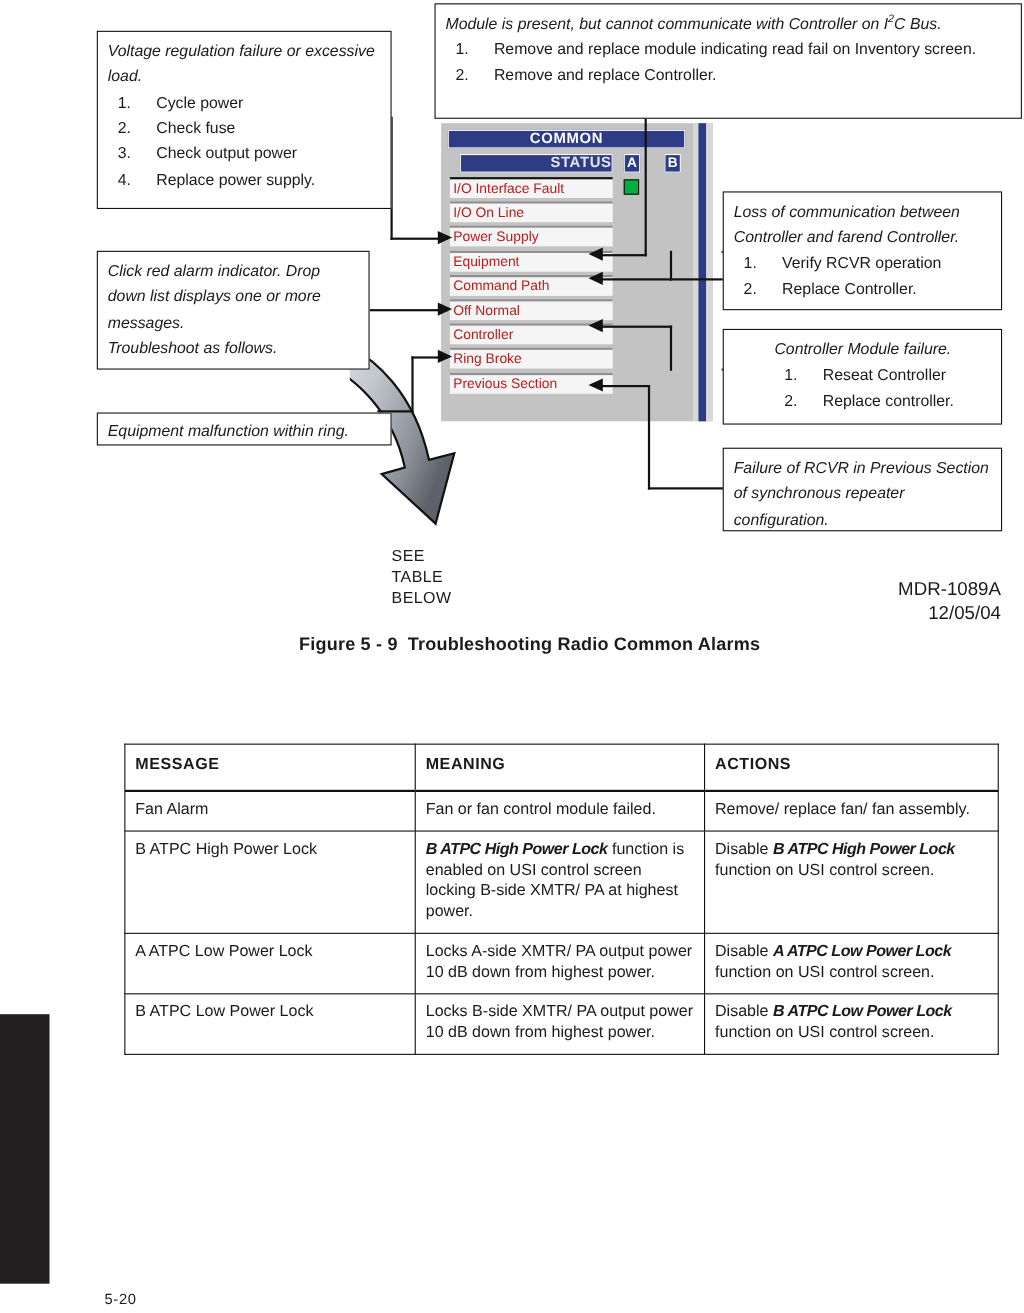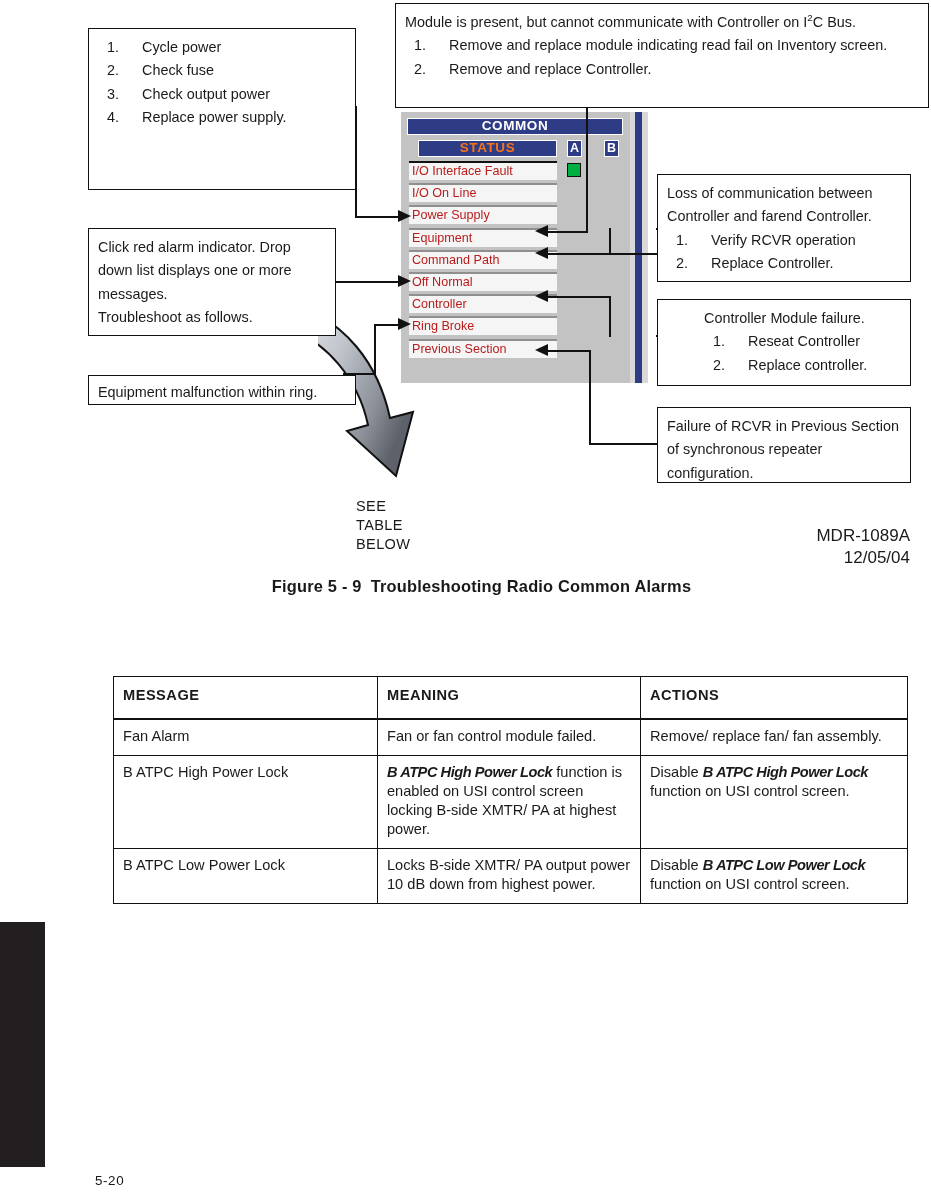--- a/index.html
+++ b/index.html
@@ -20,21 +20,21 @@
   .callout {
     position: absolute;
     box-sizing: border-box;
     border: 1.6px solid #111;
     background: #fff;
     font-size: 14.4px;
     line-height: 1.62;
     padding: 7px 9px 8px 9px;
     z-index: 6;
   }
-  .callout p { margin: 0; }
+  .callout p { margin: 0; font-style: italic; }
   .callout ol {
     margin: 0;
     padding: 0;
     list-style: none;
     counter-reset: cstep;
   }
   .callout ol li {
     position: relative;
     padding-left: 44px;
     counter-increment: cstep;
@@ -124,25 +124,25 @@
   }
   .status-bar {
     position: absolute;
     left: 17px;
     top: 28px;
     width: 139px;
     height: 17px;
     background: #2e3c86;
     border: 1.5px solid #ffffff;
     box-sizing: border-box;
-    color: #f97316;
+    color: #e5e5e5;
     font-size: 13.5px;
     font-weight: bold;
     letter-spacing: 0.6px;
-    text-align: center;
+    text-align: right;
     line-height: 14px;
   }
   .ab-label {
     position: absolute;
     top: 28px;
     width: 15px;
     height: 17px;
     background: #2e3c86;
     border: 1.6px solid #ffffff;
     box-sizing: border-box;
@@ -362,20 +362,21 @@
            C 26 22, 60 62, 72 118
            L 95 112
            L 78 176
            L 29 131
            L 50 125
            C 40 78, 8 42, -30 28
            Z" fill="url(#arrGrad)" stroke="#111" stroke-width="2"></path>
 </svg>
 
 <div class="callout" style="left:88px; top:28px; width:268px; height:162px;">
+  <p>Voltage regulation failure or excessive load.</p>
   <ol>
     <li>Cycle power</li>
     <li>Check fuse</li>
     <li>Check output power</li>
     <li>Replace power supply.</li>
   </ol>
 </div>
 
 <div class="callout" style="left:395px; top:3px; width:534px; height:105px;">
   <p><span>Module is present, but cannot communicate with Controller on I</span><sup class="sup2">2</sup><span>C Bus.</span></p>
@@ -447,20 +448,25 @@
         <td>Fan Alarm</td>
         <td>Fan or fan control module failed.</td>
         <td>Remove/ replace fan/ fan assembly.</td>
       </tr>
       <tr>
         <td>B ATPC High Power Lock</td>
         <td><b>B ATPC High Power Lock</b> function is enabled on USI control screen locking B-side XMTR/ PA at highest power.</td>
         <td>Disable <b>B ATPC High Power Lock</b> function on USI control screen.</td>
       </tr>
       <tr>
+        <td>A ATPC Low Power Lock</td>
+        <td>Locks A-side XMTR/ PA output power 10 dB down from highest power.</td>
+        <td>Disable <b>A ATPC Low Power Lock</b> function on USI control screen.</td>
+      </tr>
+      <tr>
         <td>B ATPC Low Power Lock</td>
         <td>Locks B-side XMTR/ PA output power 10 dB down from highest power.</td>
         <td>Disable <b>B ATPC Low Power Lock</b> function on USI control screen.</td>
       </tr>
     </tbody>
 </table>
 
 <div id="thumb-tab"></div>
 <div id="page-number">5-20</div>
 

